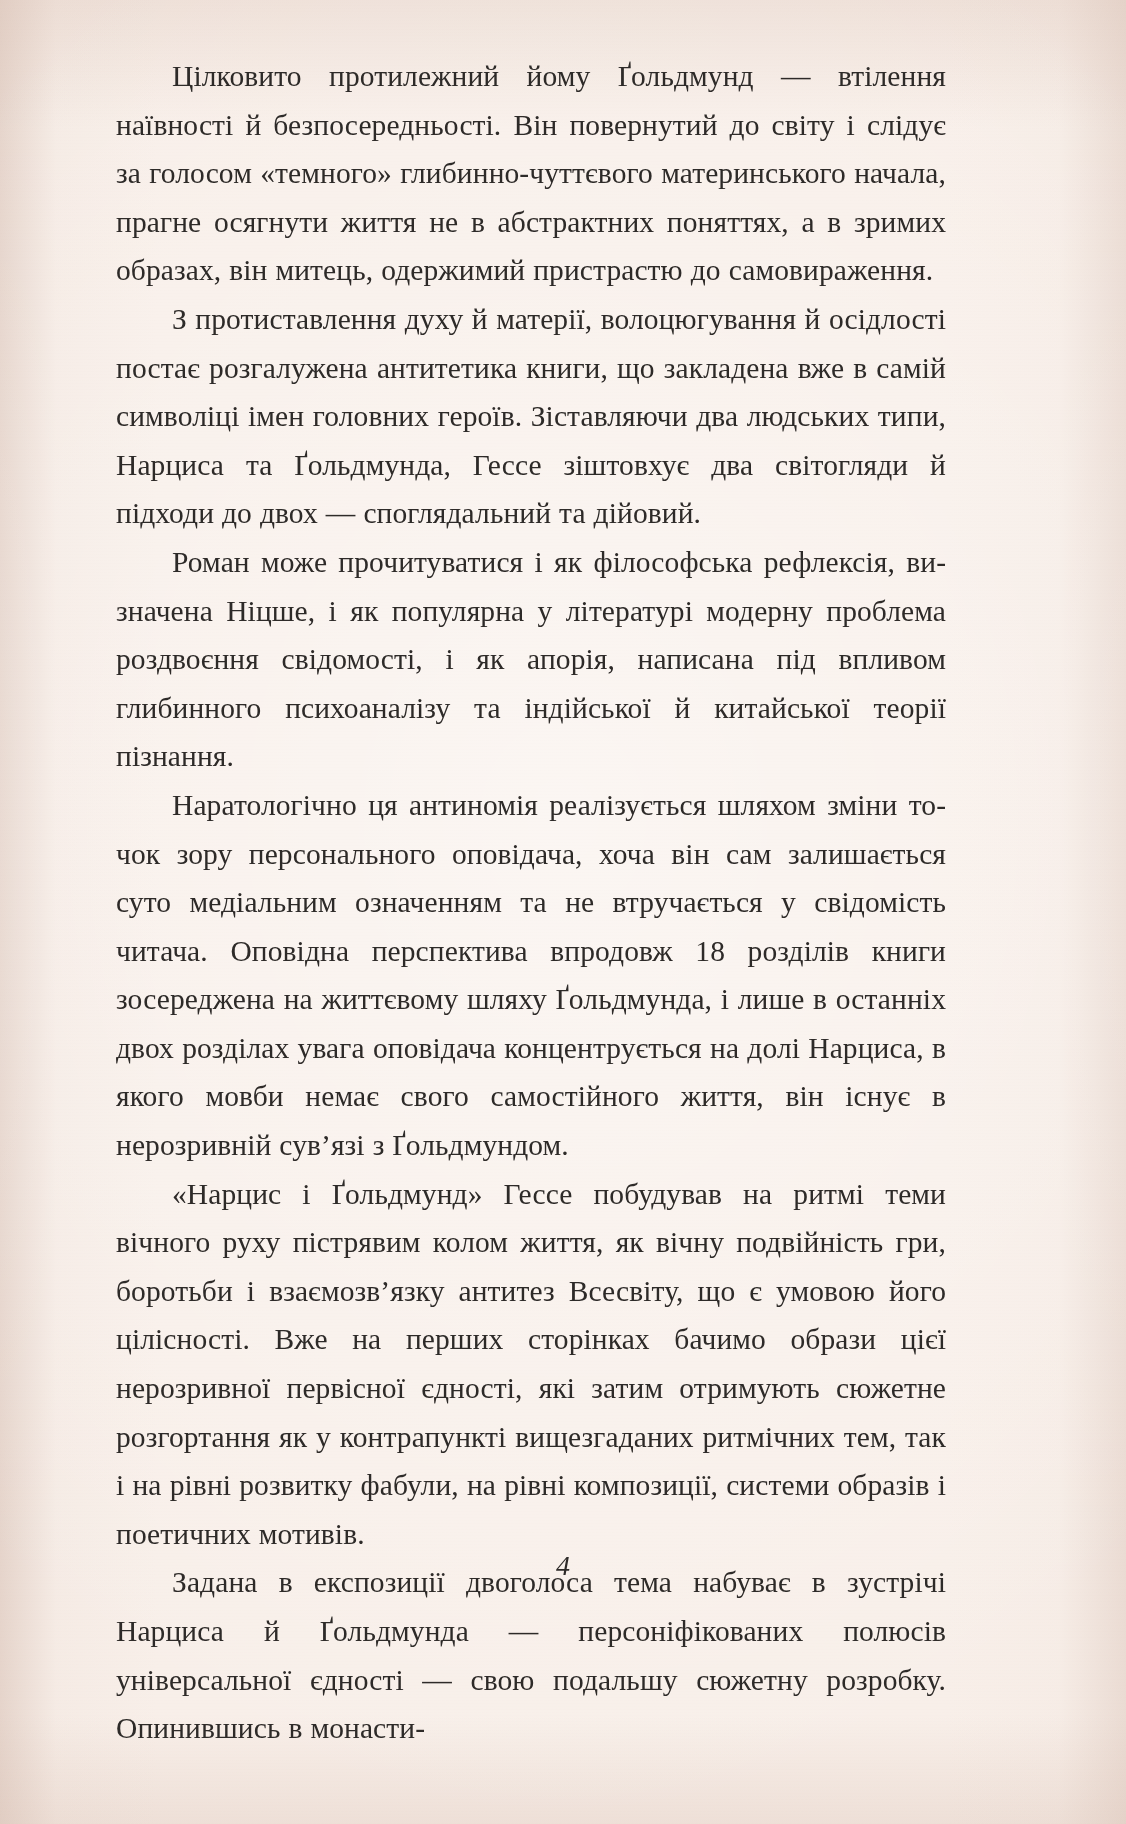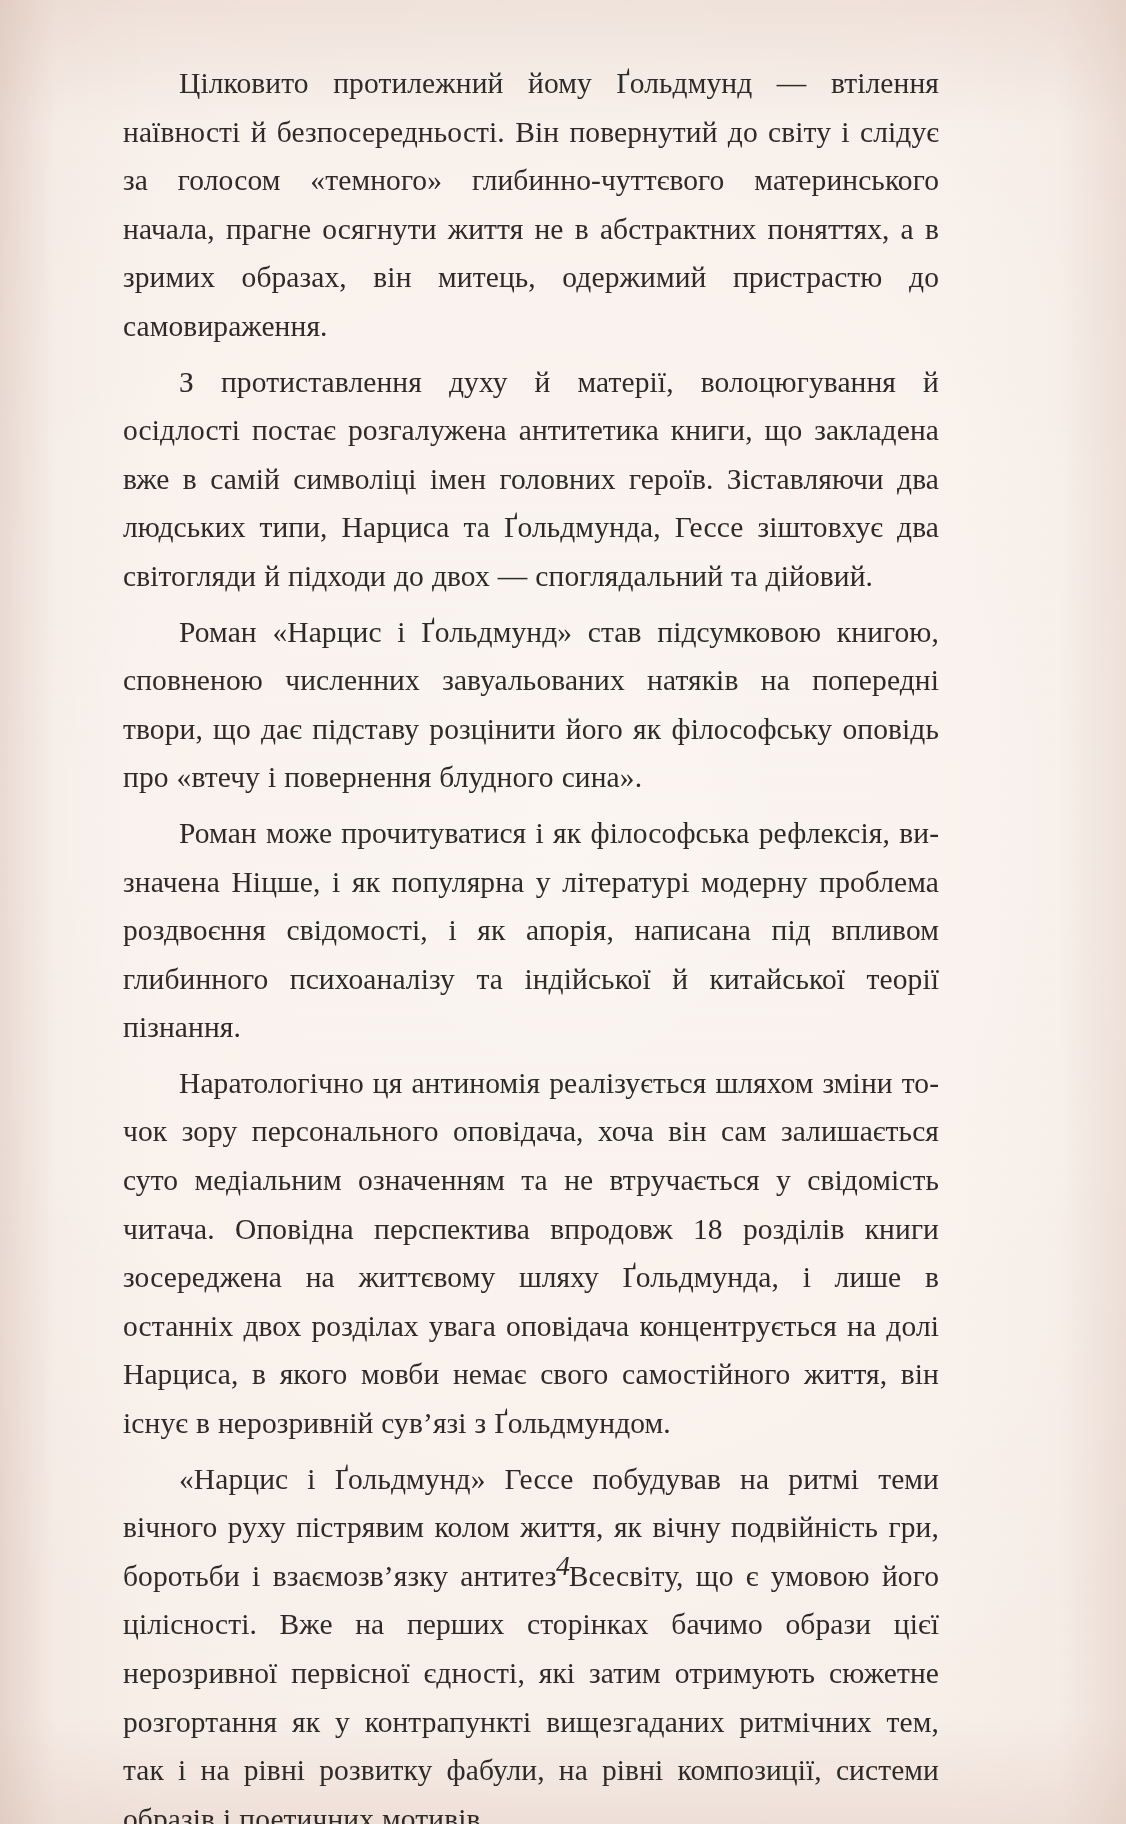--- a/index.html
+++ b/index.html
@@ -31,21 +31,21 @@
   }
 
   .text-block {
     position: absolute;
     left: 116px;
     top: 52px;
     width: 830px;
   }
 
   p.para {
-    margin: 7px;
+    margin: 0;
     text-indent: 56px;
     text-align: justify;
     font-size: 29.5px;
     line-height: 48.6px;
     color: #2d2a28;
     letter-spacing: 0.1px;
     word-spacing: 0.5px;
     hyphens: manual;
     -webkit-hyphens: manual;
   }
@@ -73,21 +73,20 @@
   }
 </style>
 </head>
 <body>
 
 <div class="page">
 
   <div class="text-block">
     <p class="para">Цілковито протилежний йому Ґольдмунд — втілення наївності й безпосередньості. Він повернутий до світу і слідує за голосом «темного» глибинно-чуттєвого материнського начала, прагне осяг­нути життя не в абстрактних поняттях, а в зримих образах, він митець, одержимий пристрастю до самовираження.</p>
     <p class="para">З протиставлення духу й матерії, волоцюгування й осідлості постає розгалужена антитетика книги, що закладена вже в самій символіці імен головних героїв. Зіставляючи два людських типи, Нарциса та Ґольдмунда, Гессе зіштовхує два світогляди й підходи до двох — споглядальний та дійовий.</p>
-    <p class="para">Роман «Нарцис і Ґольдмунд» став підсумковою книгою, спов­неною численних завуальованих натяків на попередні твори, що дає підставу розцінити його як філософську оповідь про «втечу і повернення блудного сина».</p>
     <p class="para">Роман може прочитуватися і як філософська рефлексія, ви­значена Ніцше, і як популярна у літературі модерну проблема роз­двоєння свідомості, і як апорія, написана під впливом глибинного психоаналізу та індійської й китайської теорії пізнання.</p>
     <p class="para">Наратологічно ця антиномія реалізується шляхом зміни то­чок зору персонального оповідача, хоча він сам залишається суто медіальним означенням та не втручається у свідомість читача. Оповідна перспектива впродовж 18 розділів книги зосереджена на життєвому шляху Ґольдмунда, і лише в останніх двох розділах увага оповідача концентрується на долі Нарциса, в якого мовби немає свого самостійного життя, він існує в нерозривній сув’язі з Ґольдмундом.</p>
     <p class="para">«Нарцис і Ґольдмунд» Гессе побудував на ритмі теми вічного руху пістрявим колом життя, як вічну подвійність гри, боротьби і взаємозв’язку антитез Всесвіту, що є умовою його цілісності. Вже на перших сторінках бачимо образи цієї нерозривної первісної єд­ності, які затим отримують сюжетне розгортання як у контрапунк­ті вищезгаданих ритмічних тем, так і на рівні розвитку фабули, на рівні композиції, системи образів і поетичних мотивів.</p>
     <p class="para">Задана в експозиції двоголоса тема набуває в зустрічі Нарциса й Ґольдмунда — персоніфікованих полюсів універсальної єднос­ті — свою подальшу сюжетну розробку. Опинившись в монасти-</p>
   </div>
 
   <div class="page-number">4</div>
 
   <div class="grain"></div>
 </div>

